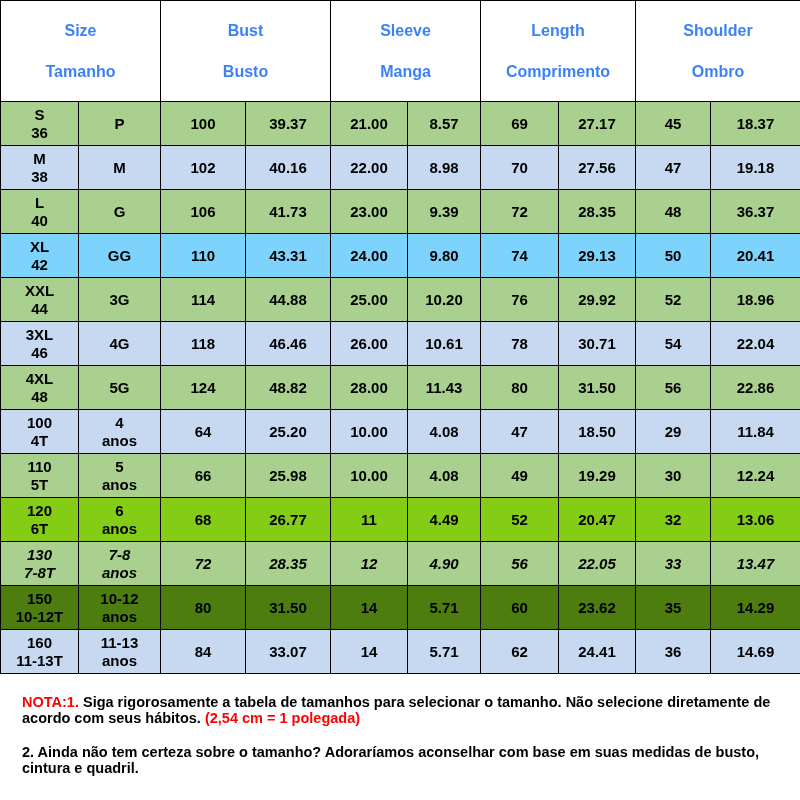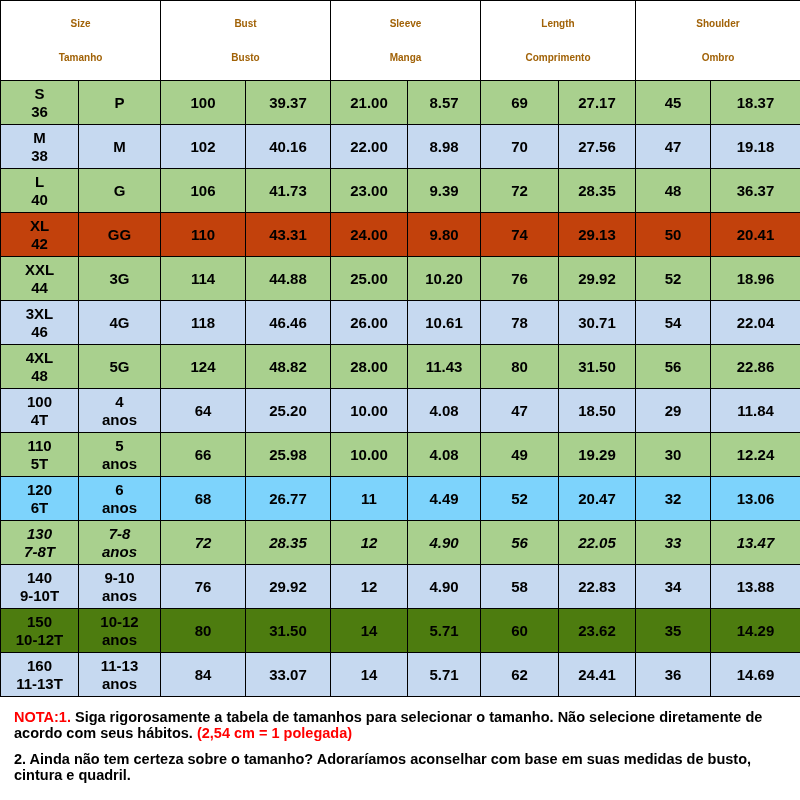--- a/index.html
+++ b/index.html
@@ -23,41 +23,41 @@
   .size-chart th, .size-chart td {
     border: 1px solid #000000;
     text-align: center;
     vertical-align: middle;
     padding: 0 2px;
     white-space: pre-line;
     font-weight: bold;
   }
   tr.group-header th {
     height: 50px;
-    color: #a16207;
-    font-size: 10px;
+    color: #3b82f6;
+    font-size: 16px;
     background: #ffffff;
   }
   tr.group-header th span { display: block; line-height: 23px; }
   tr.unit-header th {
     height: 34px;
     font-size: 15px;
     background: #ffffff;
     color: #000000;
   }
   tbody td {
     height: 43px;
     font-size: 15px;
     line-height: 18px;
   }
   .notes {
     padding: 2px 4px 0 4px;
   }
   .notes p {
-    margin: 10px;
+    margin: 18px;
     font-size: 14.5px;
     line-height: 16px;
     font-weight: bold;
   }
 </style>
 </head>
 <body>
 
 <table class="size-chart">
   <colgroup>
@@ -129,21 +129,21 @@
         <td>G</td>
         <td>106</td>
         <td>41.73</td>
         <td>23.00</td>
         <td>9.39</td>
         <td>72</td>
         <td>28.35</td>
         <td>48</td>
         <td>36.37</td>
       </tr>
-      <tr style="background-color: #c2410c;">
+      <tr style="background-color: #7dd3fc;">
         <td>XL
 42</td>
         <td>GG</td>
         <td>110</td>
         <td>43.31</td>
         <td>24.00</td>
         <td>9.80</td>
         <td>74</td>
         <td>29.13</td>
         <td>50</td>
@@ -209,21 +209,21 @@
 anos</td>
         <td>66</td>
         <td>25.98</td>
         <td>10.00</td>
         <td>4.08</td>
         <td>49</td>
         <td>19.29</td>
         <td>30</td>
         <td>12.24</td>
       </tr>
-      <tr style="background-color: #7dd3fc; margin-top: 44px;">
+      <tr style="background-color: #84cc16; margin-top: 44px;">
         <td>120
 6T</td>
         <td>6
 anos</td>
         <td>68</td>
         <td>26.77</td>
         <td>11</td>
         <td>4.49</td>
         <td>52</td>
         <td>20.47</td>
@@ -236,34 +236,20 @@
         <td>7-8
 anos</td>
         <td>72</td>
         <td>28.35</td>
         <td>12</td>
         <td>4.90</td>
         <td>56</td>
         <td>22.05</td>
         <td>33</td>
         <td>13.47</td>
-      </tr>
-      <tr style="background-color: rgb(198, 217, 240);">
-        <td>140
-9-10T</td>
-        <td>9-10
-anos</td>
-        <td>76</td>
-        <td>29.92</td>
-        <td>12</td>
-        <td>4.90</td>
-        <td>58</td>
-        <td>22.83</td>
-        <td>34</td>
-        <td>13.88</td>
       </tr>
       <tr style="background-color: #4d7c0f; margin-top: 20px;">
         <td>150
 10-12T</td>
         <td>10-12
 anos</td>
         <td>80</td>
         <td>31.50</td>
         <td>14</td>
         <td>5.71</td>

